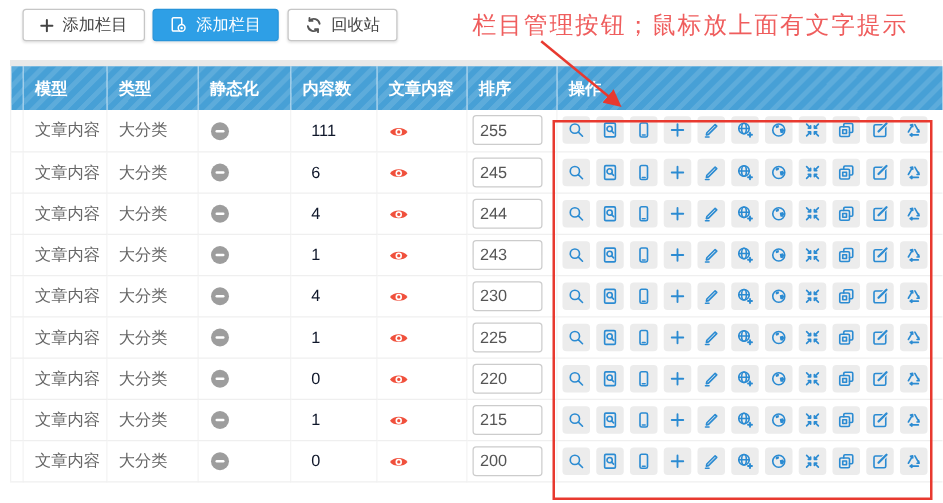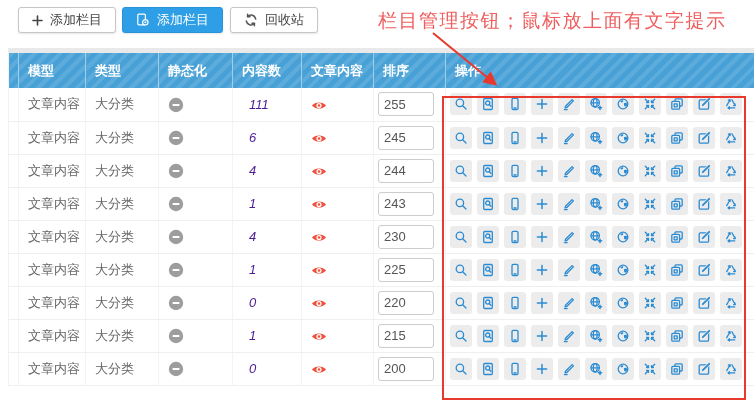--- a/index.html
+++ b/index.html
@@ -40,21 +40,21 @@
       rgba(255,255,255,0) 4px, rgba(255,255,255,0) 9px);
     border-right:1px solid rgba(255,255,255,.45);
   }
   th:last-child{border-right:none;margin-top:36px;}
   td{
     height:33px;box-sizing:border-box;padding:0 0 0 9px;
     font-size:13px;color:#666;
     border-bottom:1px solid #efefef;border-right:1px solid #f4f4f4;
     vertical-align:middle;white-space:nowrap;
   }
-  td.count{color:#4c1d95;padding-left:16px;font-style:italic;}
+  td.count{color:#0f172a;padding-left:16px;}
   td.sort-cell{padding-left:4px;}
   td.actions-cell{padding-left:4px;border-right:none;}
   .sort-input{
     width:56px;height:24px;box-sizing:border-box;border:1px solid #ccc;
     border-radius:3px;font-size:13px;color:#555;padding:0 0 0 5px;
     font-family:inherit;background:#fff;
   }
   .act{
     width:22px;height:22px;margin-right:5px;padding:0;border:none;
     background:#ececec;border-radius:3px;color:#2b8bd2;cursor:pointer;

